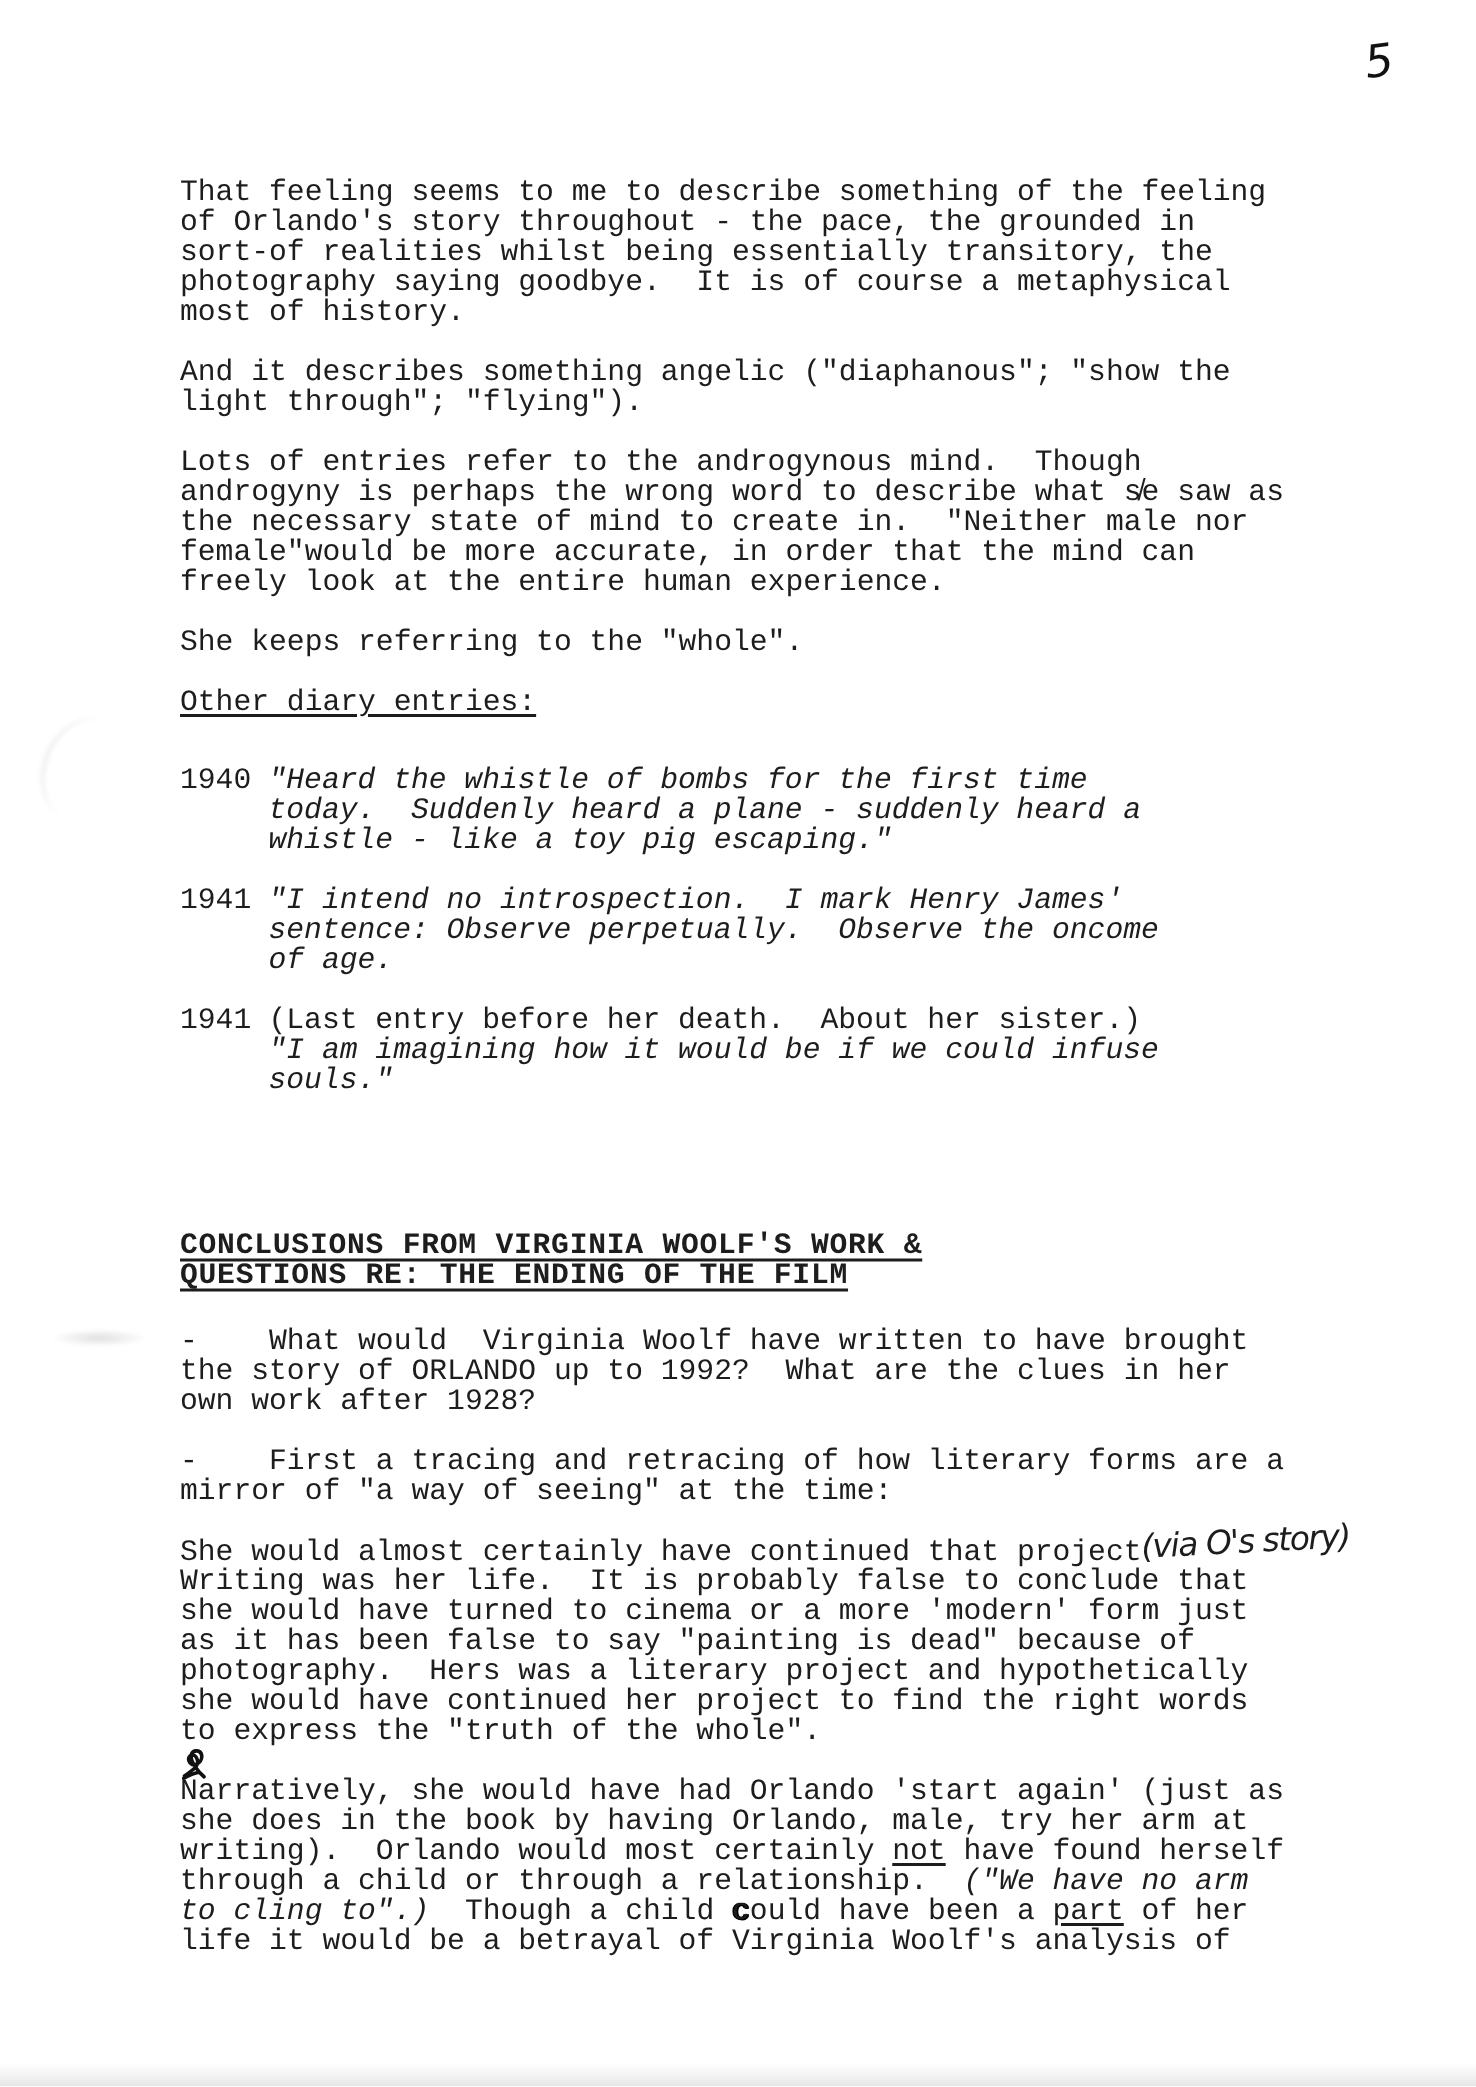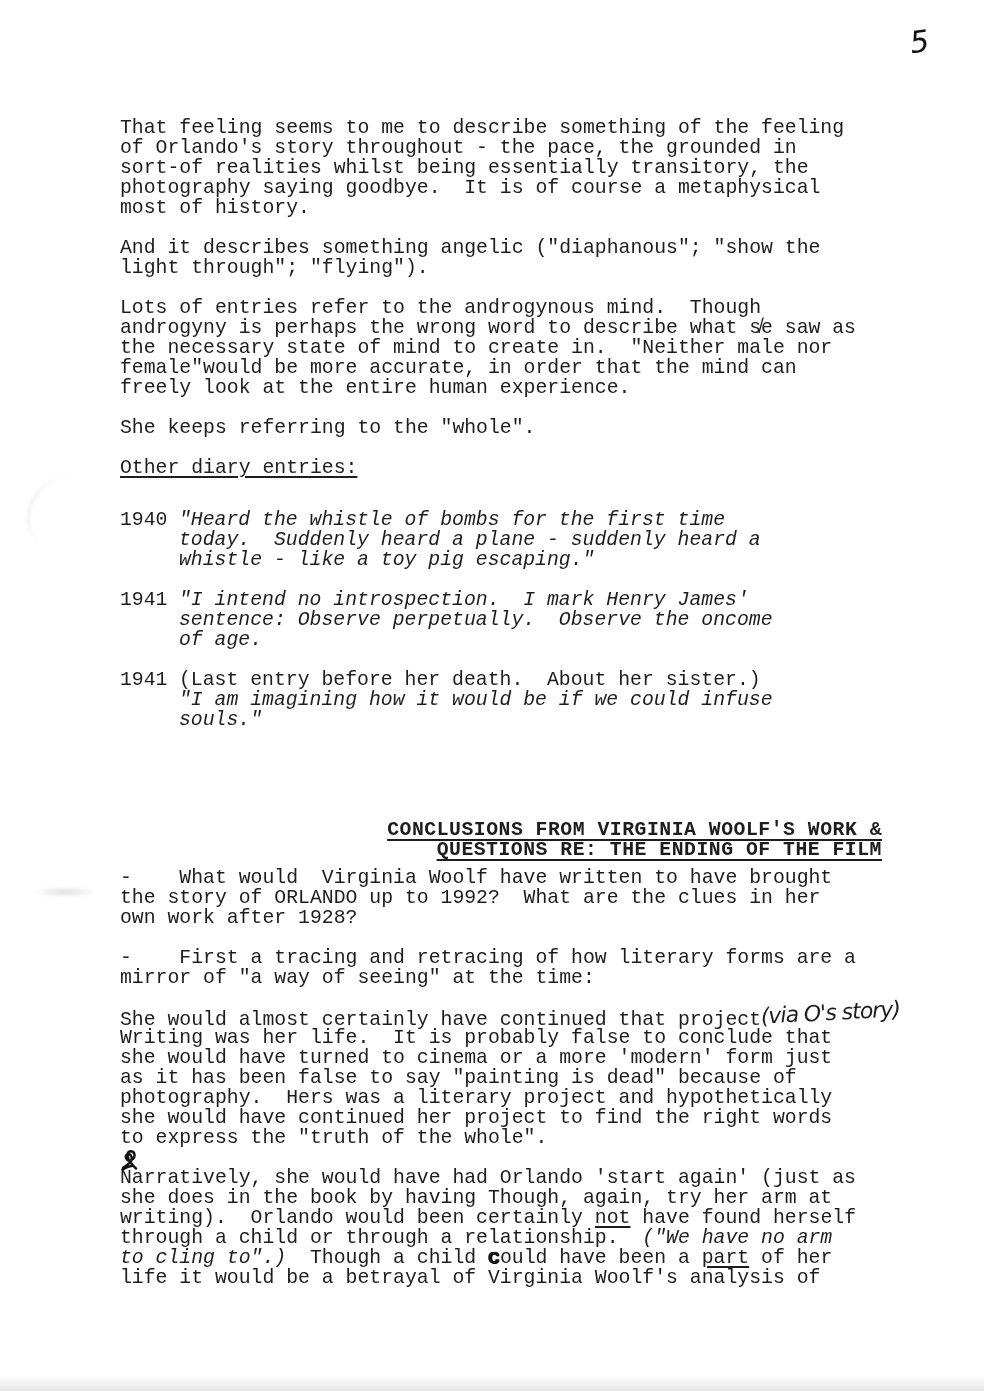--- a/index.html
+++ b/index.html
@@ -14,21 +14,21 @@
   .block{margin:0;}
   .line{white-space:pre;height:20px;}
   .i{font-style:italic;}
   .u{text-decoration:underline;text-underline-offset:3px;text-decoration-thickness:1.5px;}
   .bu{font-weight:bold;text-decoration:underline;text-underline-offset:4px;text-decoration-thickness:2px;letter-spacing:.5px;}
   .blot{text-shadow:0 0 1px #000,1px 0 #000,-1px 0 #000,0 1px #000,1px 1px #000;}
   .hand{
     font-family:"DejaVu Sans",sans-serif;font-style:italic;font-size:22px;
     display:inline-block;transform:rotate(-3deg) translateY(-5px);letter-spacing:-1px;
   }
-  .center-heading .line{text-align:right;}
+  .center-heading .line{text-align:left;}
   .entry{display:flex;}
   .entry-year{width:59px;flex:none;}
   .entry-text{flex:none;}
   .page-number{
     position:absolute;left:910px;top:24px;color:#111;
     font-family:"DejaVu Sans",sans-serif;font-style:italic;font-size:30px;
     transform:rotate(-8deg);
   }
   .mark .line{position:relative;}
   .smudge-1{
@@ -97,21 +97,21 @@
         <div class="entry-text">
           <div class="line"><span>(Last entry before her death.  About her sister.)</span></div>
           <div class="line"><span class="i">"I am imagining how it would be if we could infuse</span></div>
           <div class="line"><span class="i">souls."</span></div>
         </div>
       </div>
       <div class="block center-heading" style="margin-top: 90px;">
         <div class="line"><span class="bu">CONCLUSIONS FROM VIRGINIA WOOLF'S WORK &amp;</span></div>
         <div class="line"><span class="bu">QUESTIONS RE: THE ENDING OF THE FILM</span></div>
       </div>
-      <div class="block paragraph" style="margin-top: 8px;">
+      <div class="block paragraph" style="margin-top: 24px;">
         <div class="line"><span>-    What would  Virginia Woolf have written to have brought</span></div>
         <div class="line"><span>the story of ORLANDO up to 1992?  What are the clues in her</span></div>
         <div class="line"><span>own work after 1928?</span></div>
       </div>
       <div class="block paragraph" style="margin-top: 20px;">
         <div class="line"><span>-    First a tracing and retracing of how literary forms are a</span></div>
         <div class="line"><span>mirror of "a way of seeing" at the time:</span></div>
       </div>
       <div class="block paragraph" style="margin-top: 20px;">
         <div class="line"><span>She would almost certainly have continued that project</span><span class="hand">(via O's story)</span></div>
@@ -122,22 +122,22 @@
         <div class="line"><span>she would have continued her project to find the right words</span></div>
         <div class="line"><span>to express the "truth of the whole".</span></div>
       </div>
       <div class="block mark" style="margin-top: 0px;">
         <div class="line"><svg width="19" height="23" viewBox="0 0 19 23" style="vertical-align:-4px">
             <path d="M3 20 C8 16 13 14 11.5 9 C10 4 4.5 6 6 10 C7.5 15 15 12 14.5 6.5 C14 2.5 8.5 2 7.5 6 C6.5 10.5 13 18 16 20.5 M2.5 21.5 C6 19.5 10 18 13 17.5" fill="none" stroke="#111" stroke-width="2.4" stroke-linecap="round"></path>
           </svg></div>
       </div>
       <div class="block paragraph" style="margin-top: 0px;">
         <div class="line"><span>Narratively, she would have had Orlando 'start again' (just as</span></div>
-        <div class="line"><span>she does in the book by having Though, again, try her arm at</span></div>
-        <div class="line"><span>writing).  Orlando would been certainly </span><span class="u">not</span><span> have found herself</span></div>
+        <div class="line"><span>she does in the book by having Orlando, male, try her arm at</span></div>
+        <div class="line"><span>writing).  Orlando would most certainly </span><span class="u">not</span><span> have found herself</span></div>
         <div class="line"><span>through a child or through a relationship.  </span><span class="i">("We have no arm</span></div>
         <div class="line"><span class="i">to cling to".)</span><span>  Though a child </span><span class="blot">c</span><span>ould have been a </span><span class="u">part</span><span> of her</span></div>
         <div class="line"><span>life it would be a betrayal of Virginia Woolf's analysis of</span></div>
       </div>
     </div>
   <div class="smudge-1"></div>
   <div class="smudge-2"></div>
   <div class="bottom-shadow"></div>
 </div>
 

